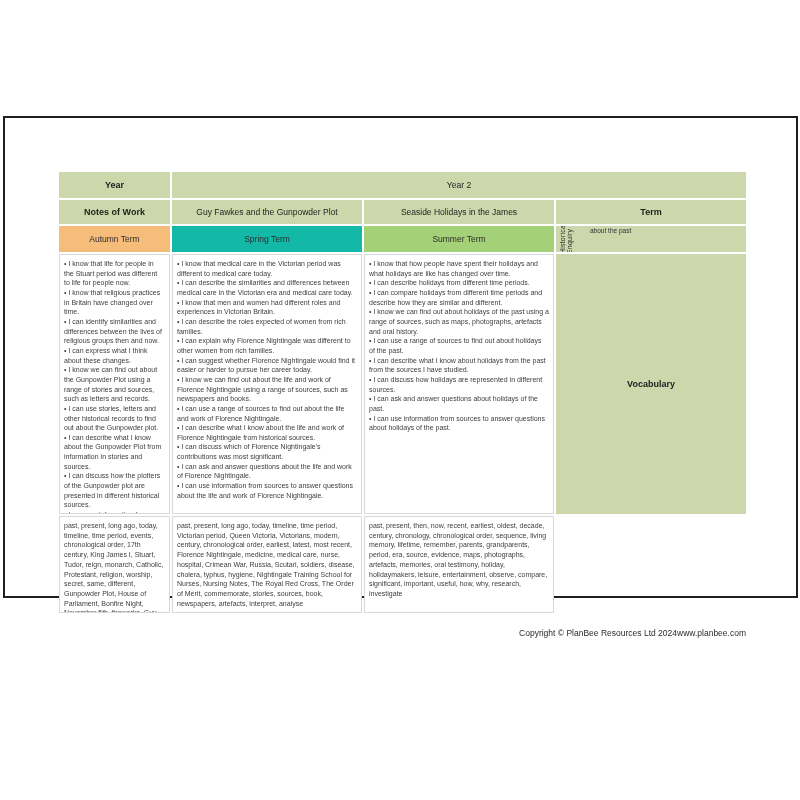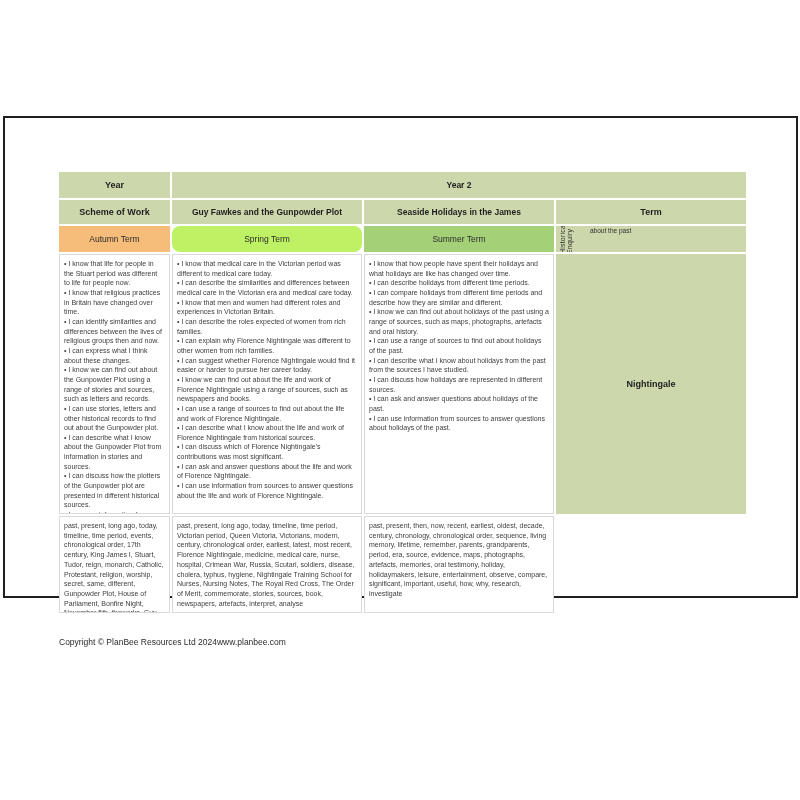--- a/index.html
+++ b/index.html
@@ -20,21 +20,21 @@
     width:687px;
   }
 
   .cell { overflow:hidden; }
   .label-cell {
     background:var(--sage); display:flex; align-items:center; justify-content:center;
     font-size:9px; font-weight:bold; color:#1e1e1e; text-align:center;
   }
   .head-cell {
     background:var(--sage); display:flex; align-items:center; justify-content:center;
-    font-size:8.5px; font-weight:bold; color:#1e1e1e; text-align:center;
+    font-size:8.5px; font-weight:normal; color:#1e1e1e; text-align:center;
   }
   .span3 { grid-column:2 / 5; }
   .term-cell {
     display:flex; align-items:center; justify-content:center;
     font-size:8.5px; font-weight:normal; color:#2c2c2c;
   }
   .body-cell {
     background:#ffffff; border:1px solid #d9d9d9; padding:4px 4px 3px 4px;
     font-size:7px; line-height:1.38; color:#3d3d3d;
   }
@@ -51,41 +51,41 @@
     display:flex; align-items:center; justify-content:center;
     font-size:7px; color:#2c2c2c; letter-spacing:0.2px;
   }
   .objectives {
     position:absolute; left:34px; right:3px; top:0; height:100%;
     display:flex; flex-direction:column; justify-content:center; gap:16px;
     font-size:6.5px; line-height:1.35; color:#2f2f2f;
   }
 
   .footer {
-    width:687px; margin-top:24px; display:flex; justify-content:flex-start;
+    width:687px; margin-top:15px; display:flex; justify-content:flex-end;
     font-size:8.5px; color:#2b2b2b;
   }
 </style>
 </head>
 <body>
 
 <div class="canvas">
   <div class="page">
     <div class="grid">
 
       <div class="cell label-cell">Year</div>
       <div class="cell head-cell span3">Year 2</div>
 
-      <div class="cell label-cell">Scheme of Work</div>
+      <div class="cell label-cell">Notes of Work</div>
       <div class="cell head-cell">Guy Fawkes and the Gunpowder Plot</div>
       <div class="cell head-cell">Seaside Holidays in the James</div>
 
       <div class="cell label-cell">Term</div>
       <div class="cell term-cell" style="background: rgb(246, 188, 121);">Autumn Term</div>
-      <div class="cell term-cell" style="background: #bef264; border-radius: 8px;">Spring Term</div>
+      <div class="cell term-cell" style="background: #14b8a6;">Spring Term</div>
       <div class="cell term-cell" style="background: rgb(164, 208, 119);">Summer Term</div>
 
       <div class="cell enquiry-cell">
         <div class="enquiry-title">Historical Enquiry</div>
         <div class="objectives">
             <div class="bullet">identify similarities and differences between ways of life in different periods</div>
             <div class="bullet">understand some of the ways in which we find out about the past</div>
             <div class="bullet">identify different ways in which the past is represented</div>
             <div class="bullet">ask and answer historical questions</div>
           </div>
@@ -121,21 +121,21 @@
           <div class="bullet">• I can describe holidays from different time periods.</div>
           <div class="bullet">• I can compare holidays from different time periods and describe how they are similar and different.</div>
           <div class="bullet">• I know we can find out about holidays of the past using a range of sources, such as maps, photographs, artefacts and oral history.</div>
           <div class="bullet">• I can use a range of sources to find out about holidays of the past.</div>
           <div class="bullet">• I can describe what I know about holidays from the past from the sources I have studied.</div>
           <div class="bullet">• I can discuss how holidays are represented in different sources.</div>
           <div class="bullet">• I can ask and answer questions about holidays of the past.</div>
           <div class="bullet">• I can use information from sources to answer questions about holidays of the past.</div>
         </div>
 
-      <div class="cell label-cell">Nightingale</div>
+      <div class="cell label-cell">Vocabulary</div>
       <div class="cell vocab-cell">past, present, long ago, today, timeline, time period, events, chronological order, 17th century, King James I, Stuart, Tudor, reign, monarch, Catholic, Protestant, religion, worship, secret, same, different, Gunpowder Plot, House of Parliament, Bonfire Night, November 5th, fireworks, Guy Fawkes, Robert Catesby, the King's men, plotters, plot, treason, trial, motivation, stories, national, tradition, historical records, eyewitness, confessions, statements, letters, anonymous</div>
       <div class="cell vocab-cell">past, present, long ago, today, timeline, time period, Victorian period, Queen Victoria, Victorians, modern, century, chronological order, earliest, latest, most recent, Florence Nightingale, medicine, medical care, nurse, hospital, Crimean War, Russia, Scutari, soldiers, disease, cholera, typhus, hygiene, Nightingale Training School for Nurses, Nursing Notes, The Royal Red Cross, The Order of Merit, commemorate, stories, sources, book, newspapers, artefacts, interpret, analyse</div>
       <div class="cell vocab-cell">past, present, then, now, recent, earliest, oldest, decade, century, chronology, chronological order, sequence, living memory, lifetime, remember, parents, grandparents, period, era, source, evidence, maps, photographs, artefacts, memories, oral testimony, holiday, holidaymakers, leisure, entertainment, observe, compare, significant, important, useful, how, why, research, investigate</div>
 
     </div>
 
     <div class="footer">
       <span>Copyright © PlanBee Resources Ltd 2024</span>
       <span>www.planbee.com</span>
     </div>

